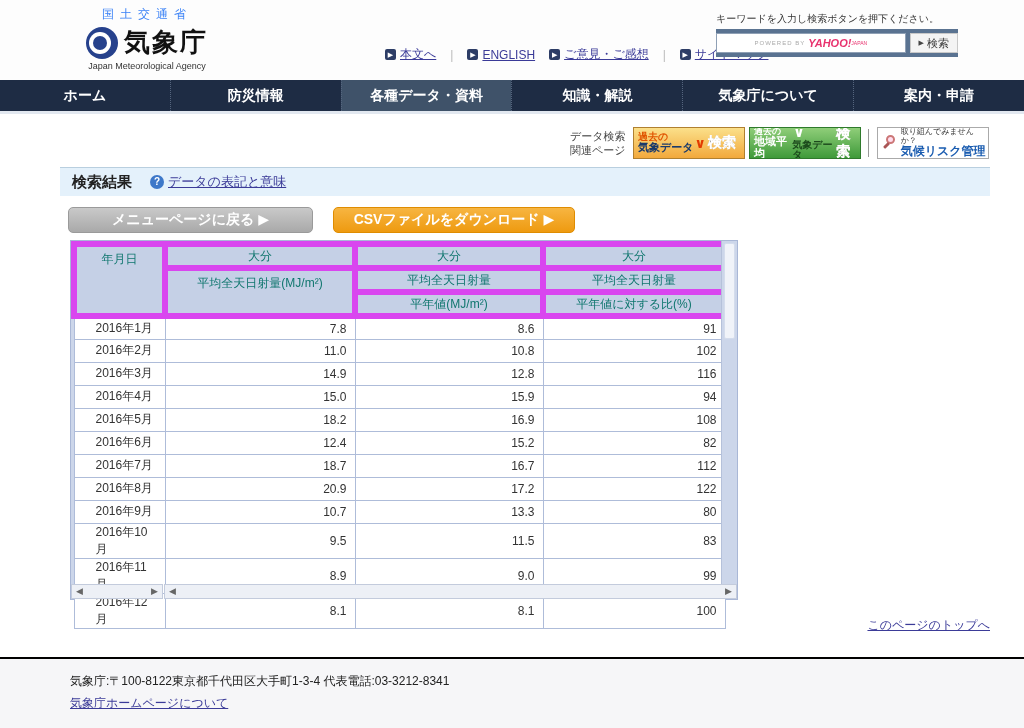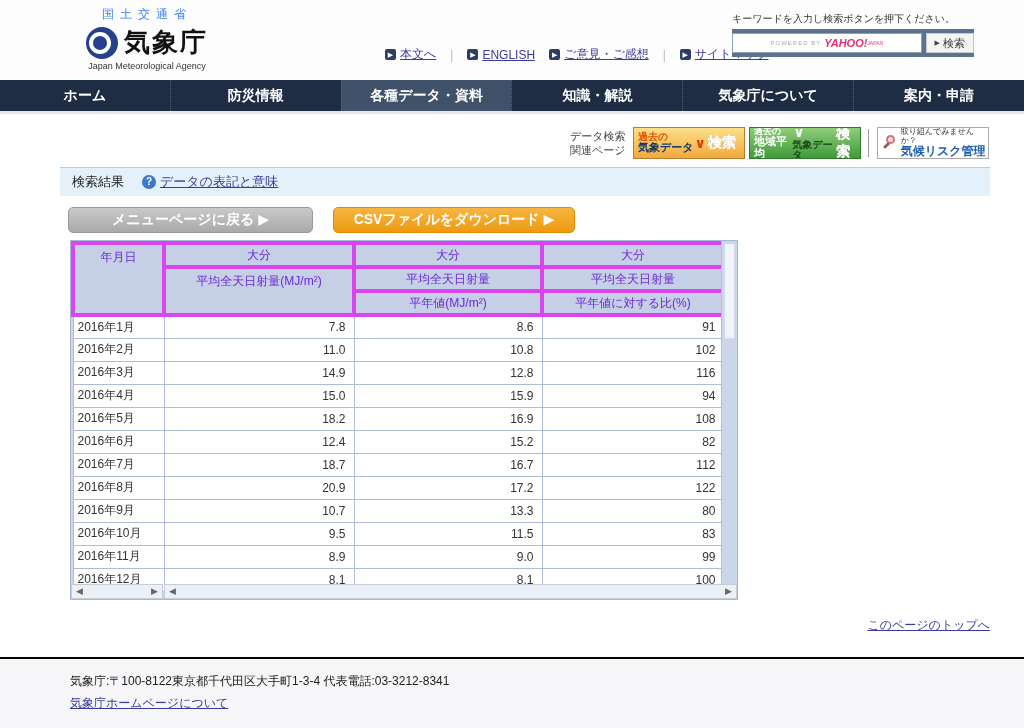--- a/index.html
+++ b/index.html
@@ -19,21 +19,21 @@
   .agency { font-size:26px; font-weight:bold; color:#111; letter-spacing:2px; }
   .agency-en { font-size:9px; color:#333; margin-top:1px; }
 
   .util-links { position:absolute; left:385px; top:46px; display:flex; align-items:center; font-size:12px; }
   .util-item { display:flex; align-items:center; margin-right:14px; }
   .sq-icon { display:inline-block; width:11px; height:11px; background:#2d3d66; color:#fff; font-size:7px;
     line-height:11px; text-align:center; border-radius:2px; margin-right:4px; }
   .util-item a, .link { color:#3b3b98; text-decoration:underline; cursor:pointer; }
   .util-sep { color:#bbb; margin-right:14px; }
 
-  .search-area { position:absolute; left:732px; top:12px; width:242px; }
+  .search-area { position:absolute; left:716px; top:12px; width:242px; }
   .search-hint { font-size:10px; color:#333; margin-bottom:3px; white-space:nowrap; }
   .search-box { display:flex; align-items:center; background:#5a7391; height:28px; }
   .search-input-wrap { position:relative; flex:1; height:20px; background:#fff; border:1px solid #8fa0b5; }
   .search-input-wrap input { width:100%; height:100%; border:none; outline:none; background:transparent; font-size:11px; }
   .yahoo-mark { position:absolute; inset:0; display:flex; align-items:center; justify-content:center;
     pointer-events:none; white-space:nowrap; }
   .powered { font-size:6px; color:#aaa; letter-spacing:1px; margin-right:3px; }
   .ybrand { font-size:11px; font-weight:bold; font-style:italic; color:#e8326e; }
   .ysub { font-size:5px; color:#e8326e; vertical-align:sub; }
   .search-btn { margin-left:4px; height:20px; padding:0 8px; background:#f4f4f4; border:1px solid #c8c8c8;
@@ -74,37 +74,37 @@
     border-radius:50%; background:#fde; }
   .mag-icon .handle { position:absolute; left:1px; top:9px; width:7px; height:3px; background:#a55;
     transform:rotate(-45deg); border-radius:1px; }
   .b3-col { display:flex; flex-direction:column; line-height:1.15; }
   .b3-top { font-size:8px; color:#333; }
   .b3-main { font-size:12px; font-weight:bold; color:#1a5cb0; }
 
   
   .result-bar { position:absolute; left:60px; top:167px; width:930px; height:29px; background:#e4f1fb;
     border-top:1px solid #b9cfdf; display:flex; align-items:center; }
-  .result-title { font-size:13px; font-weight:normal; color:#222; margin-left:12px; }
+  .result-title { font-size:15px; font-weight:bold; color:#222; margin-left:12px; }
   .help-icon { display:inline-block; width:14px; height:14px; border-radius:50%; background:#3d78c9;
     color:#fff; font-size:10px; font-weight:bold; text-align:center; line-height:14px; margin:0 4px 0 18px; }
   .result-bar .link { font-size:13px; }
 
   
   .btn { position:absolute; top:207px; height:26px; border-radius:5px; color:#fff; font-size:14px;
     font-weight:bold; display:flex; align-items:center; justify-content:center; cursor:pointer; }
   .btn-back { left:68px; width:245px; background:linear-gradient(#c9c9c9,#a9a9a9); border:1px solid #9a9a9a; }
   .btn-csv { left:333px; width:242px; background:linear-gradient(#f7b541,#ee9a10); border:1px solid #df8c00; }
 
   
   .tbl-widget { position:absolute; left:70px; top:240px; width:668px; height:360px;
     background:#ccd6ea; border:1px solid #a9b7d6; }
   table.grid { border-collapse:collapse; table-layout:fixed; width:651px; font-size:12px; }
-  table.grid th { background:#c5d0e6; color:#6d28d9; font-weight:normal; border:4px solid #d946ef; height:24px; }
-  table.grid td { background:#fff; border:1px solid #aebcd9; height:23px; padding:0 8px 0 4px; }
+  table.grid th { background:#c5d0e6; color:#0f766e; font-weight:normal; border:6px solid #d946ef; height:24px; }
+  table.grid td { background:#fff; border:1px solid #aebcd9; height:23px; padding:0 8px 0 21px; }
   td.num { text-align:right; }
   td.mon { text-align:left; }
   th.top-align { vertical-align:top; padding-top:4px; }
   .col-month { width:91px; } .col-v1 { width:190px; } .col-v2 { width:188px; } .col-v3 { width:182px; }
 
   .vscroll { position:absolute; right:0; top:0; width:16px; height:344px; background:#ccd6ea;
     border-left:1px solid #b5c1da; cursor:pointer; }
   .vthumb { position:absolute; left:2px; top:2px; width:11px; height:96px; background:#f0f3f9;
     border:1px solid #d4dcec; border-radius:2px; }
   .hscroll-row { position:absolute; left:0; bottom:0; width:666px; height:15px; display:flex; }

